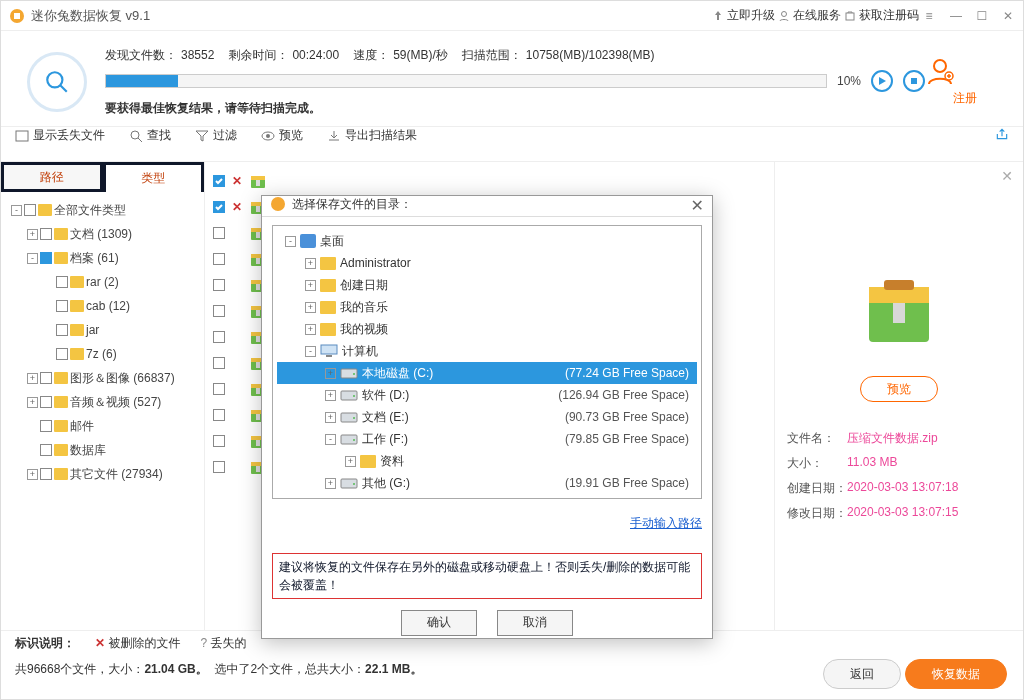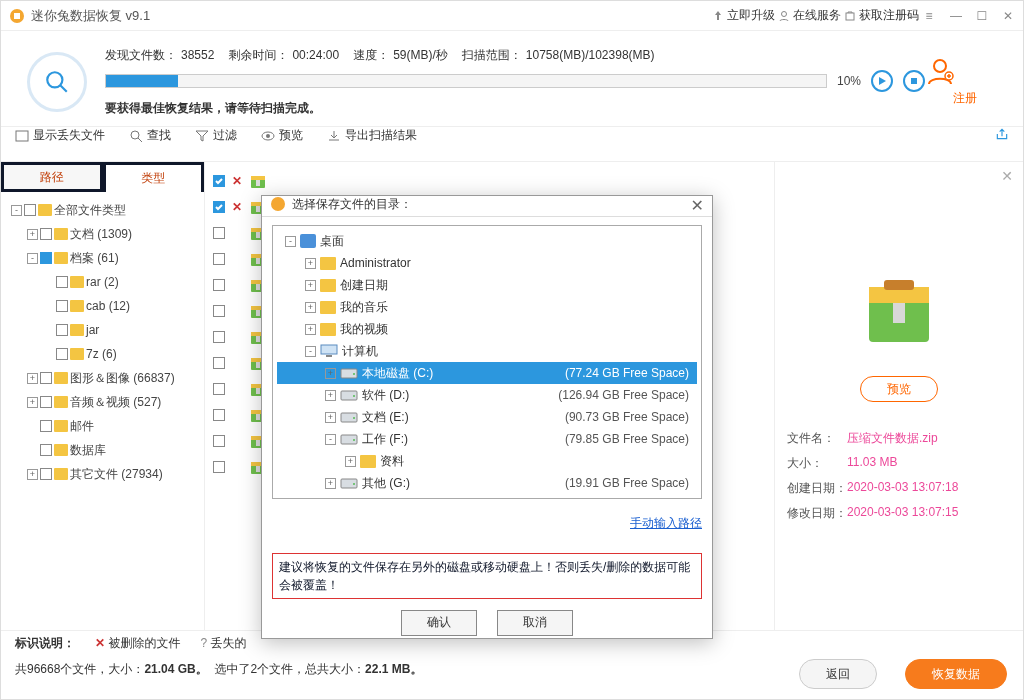--- a/index.html
+++ b/index.html
@@ -56,21 +56,21 @@
 .preview-btn{display:block;margin:0 auto 28px;width:78px;height:26px;border:1px solid #f60;color:#f60;border-radius:13px;background:#fff;cursor:pointer}
 .meta-row{display:flex;margin-bottom:8px}
 .meta-label{width:60px;color:#555}
 .meta-val{color:#ec4899}
 .legend{height:26px;border-top:1px solid #eee;display:flex;align-items:center;padding:0 14px;gap:20px}
 .legend b{font-weight:bold}
 .lx{color:#c33;font-weight:bold}
 .statusbar{height:26px;display:flex;align-items:center;padding:0 14px;color:#555}
 .btn{height:30px;padding:0 26px;border-radius:15px;border:1px solid #ccc;background:#f5f5f5;cursor:pointer}
 .btn.primary{background:#f77b1c;color:#fff;border-color:#f77b1c}
-.footer-btns{position:absolute;right:16px;bottom:10px;display:flex;gap:28px}
+.footer-btns{position:absolute;right:16px;bottom:10px;display:flex;gap:4px}
 
 .modal{position:absolute;left:260px;top:194px;width:452px;height:444px;background:#fff;border:1px solid #999;box-shadow:0 4px 20px rgba(0,0,0,.25);z-index:50;display:flex;flex-direction:column}
 .modal-title{height:30px;display:flex;padding:0 8px;border-bottom:1px solid #ddd}
 .modal-title .logo{width:16px;height:16px;margin-right:6px}
 .modal-close{margin-left:auto;cursor:pointer;font-size:16px;color:#666}
 .modal-body{flex:1;padding:8px 10px;display:flex;flex-direction:column}
 .dir-tree{flex:1;border:1px solid #aaa;overflow:auto;padding:4px}
 .drow{display:flex;align-items:center;height:22px;gap:4px}
 .drow.sel{background:#2c97de;color:#fff}
 .drow.sel .drow-label,.drow.sel .drow-extra{color:#fff}

